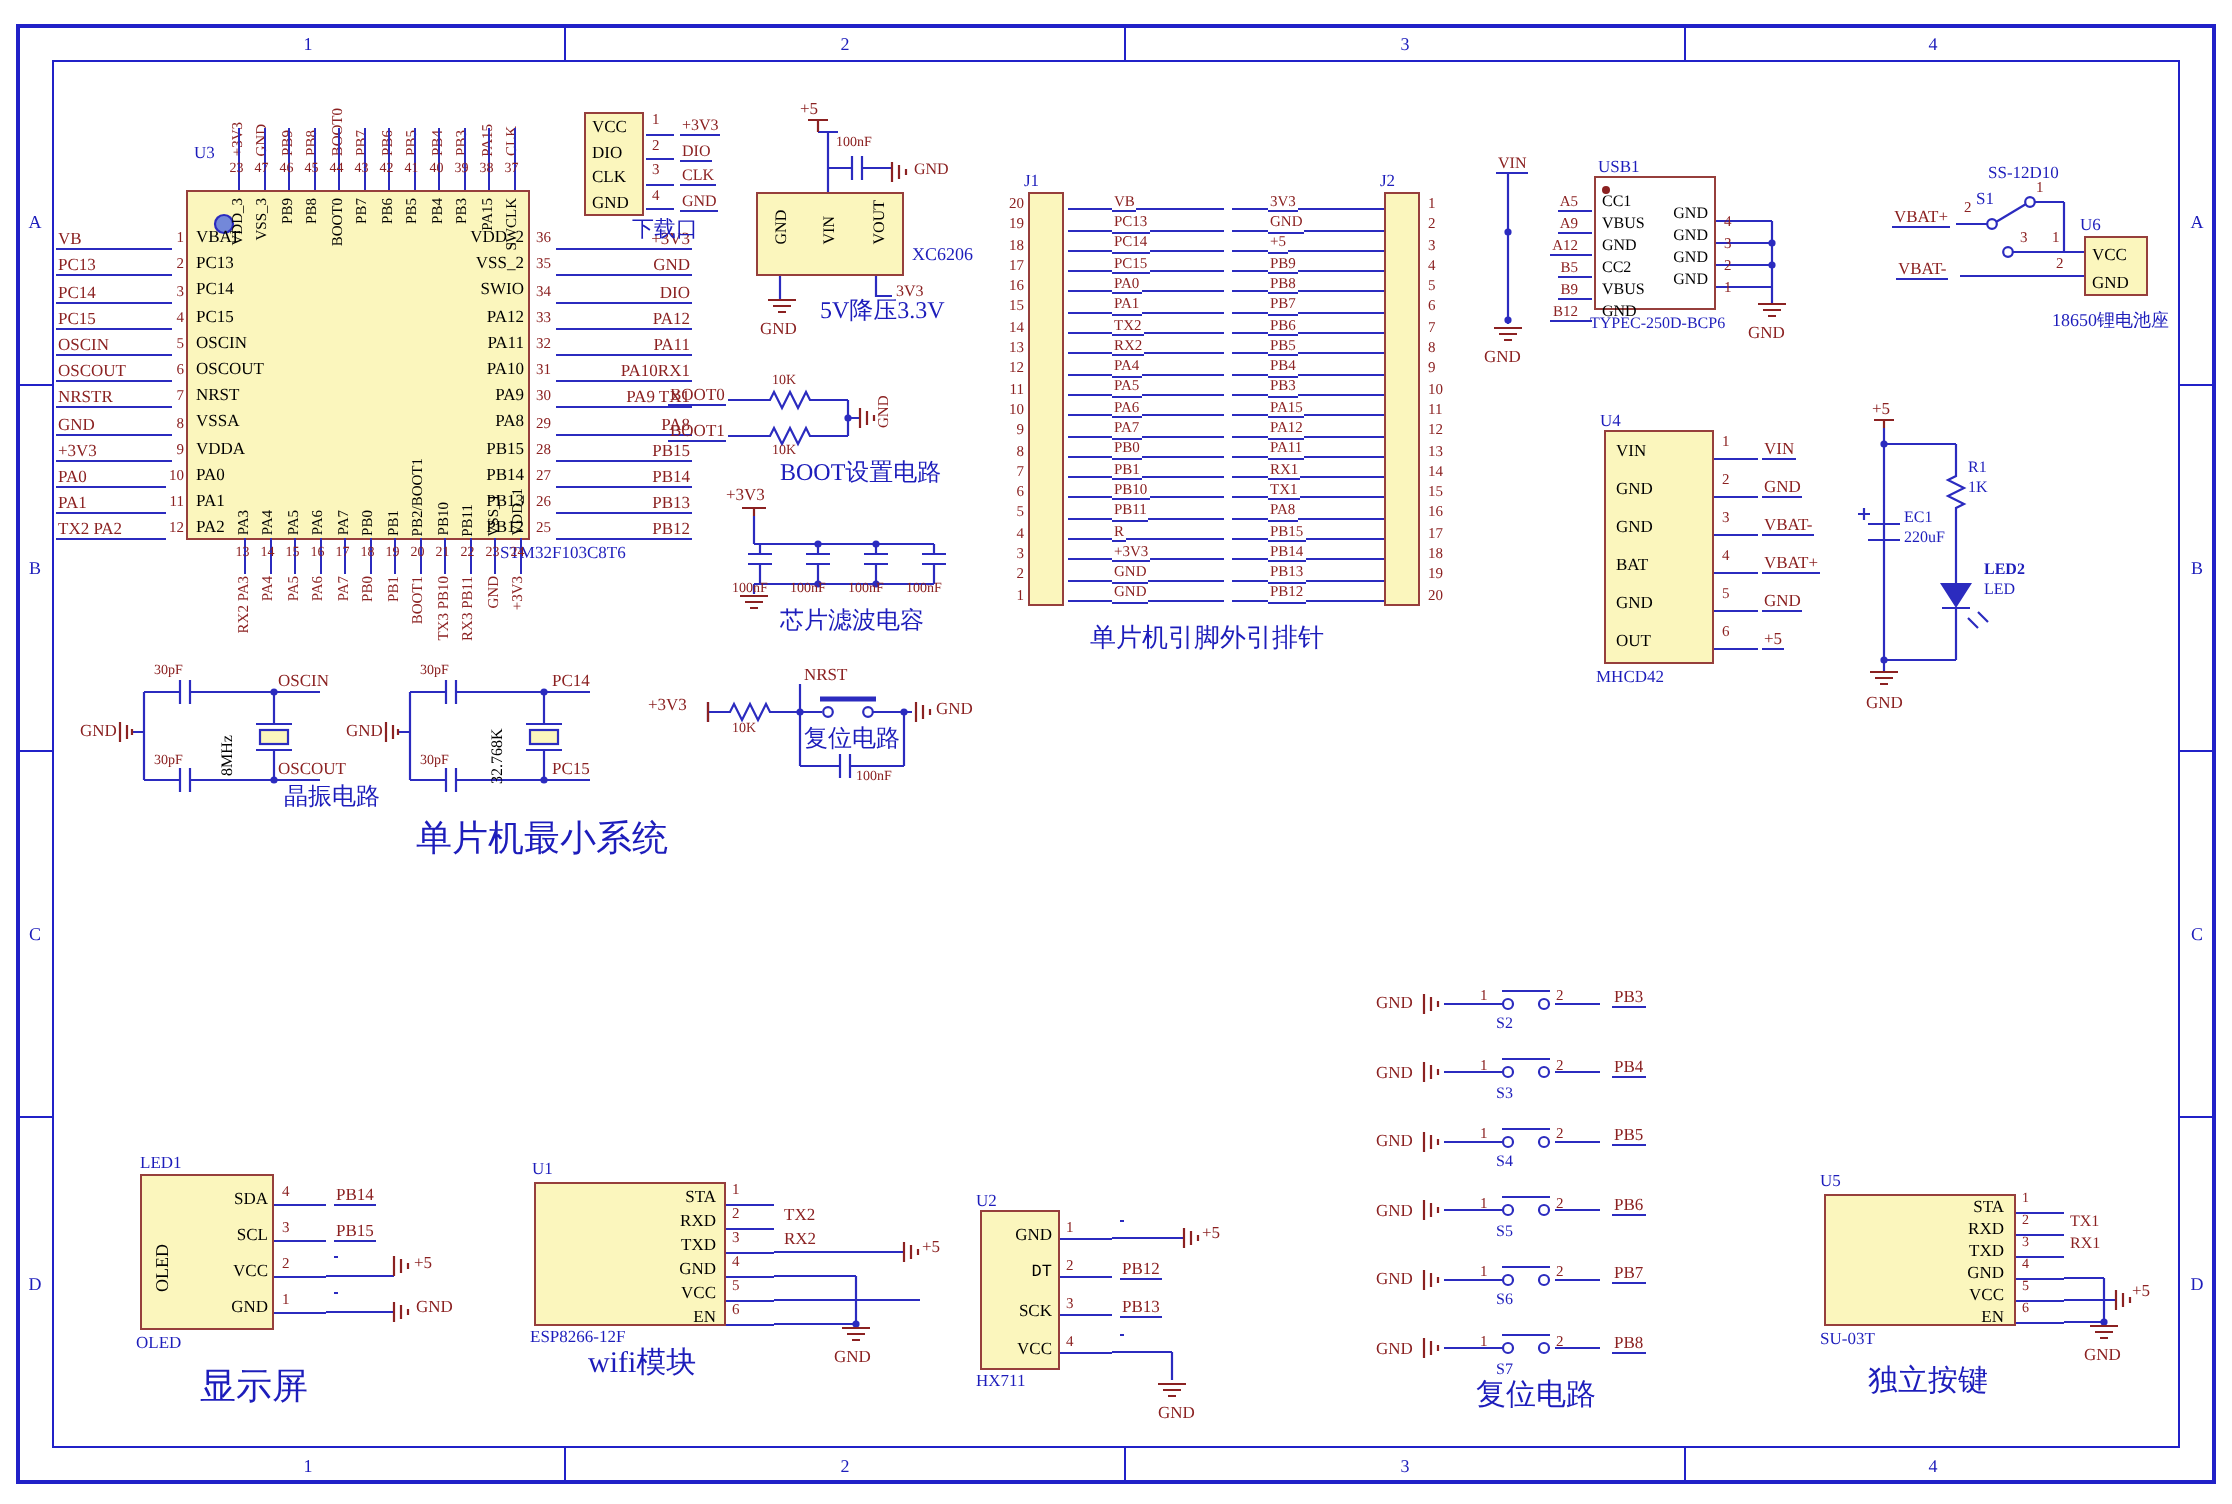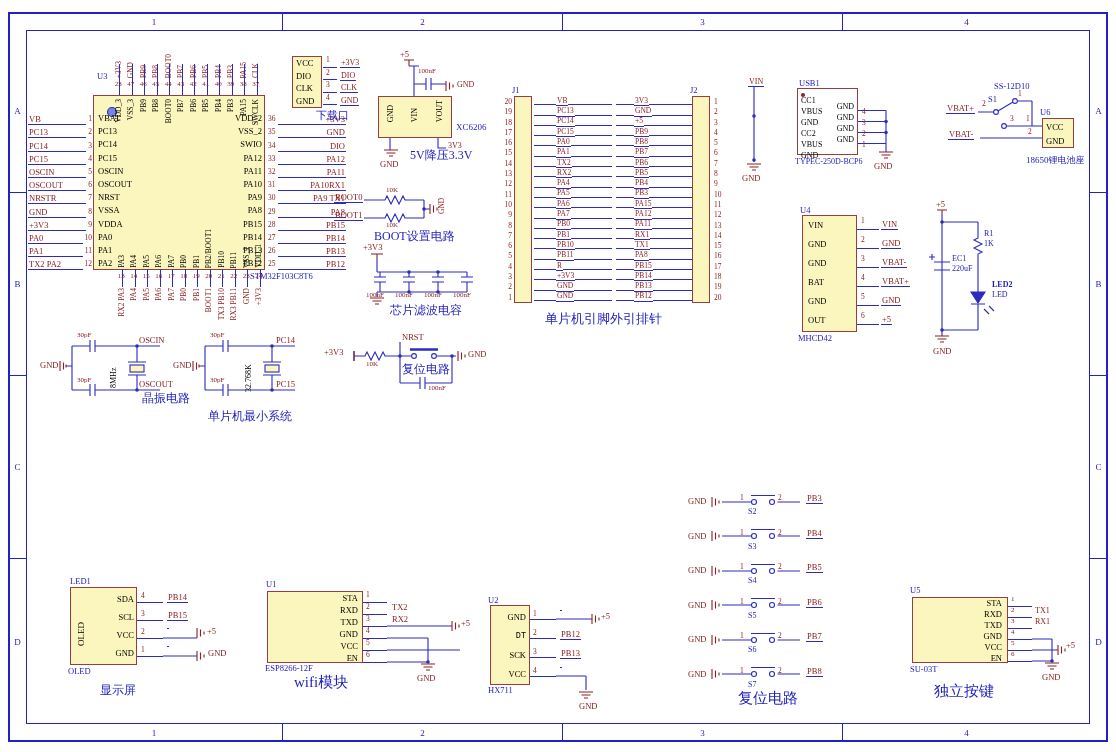--- a/index.html
+++ b/index.html
@@ -10,21 +10,21 @@
 body{background:#fff;font-family:"Liberation Serif",serif;}
 .sheet{position:relative;width:1116px;height:752px;background:#fff;overflow:hidden;}
 .t{position:absolute;white-space:nowrap;line-height:1.05;}
 .net{color:var(--net);}
 .bl{color:var(--blue);}
 .bk{color:#000;}
 .u{border-bottom:1px solid var(--wire);padding:0 1px;}
 .vt{writing-mode:vertical-rl;transform:rotate(180deg);}
 .f7{font-size:7px;}.f75{font-size:7.5px;}.f8{font-size:8px;}.f85{font-size:8.5px;}
 .f9{font-size:9px;}.f11{font-size:11px;}.f12{font-size:12px;}.f13{font-size:13px;}
-.f14{font-size:12px;}.f15{font-size:15px;}
+.f14{font-size:18px;}.f15{font-size:15px;}
 .body{position:absolute;background:var(--body);border:1.2px solid var(--bb);z-index:1;}
 .bodyw{position:absolute;background:#fff;border:1.2px solid var(--bb);z-index:1;}
 .wires{position:absolute;left:0;top:0;z-index:2;pointer-events:none;}
 .txt{z-index:3;}
 
 
 .ob{position:absolute;left:8px;top:12px;width:1100px;height:730px;border:2px solid var(--border);z-index:4;}
 .ib{position:absolute;left:26px;top:30px;width:1064px;height:694px;border:1px solid var(--border);z-index:4;}
 .zrow{position:absolute;display:flex;z-index:4;color:var(--blue);font-size:9px;font-family:"Liberation Serif",serif;}
 .zrow.top{left:26px;top:13px;width:1064px;height:17px;}
@@ -689,21 +689,21 @@
   <span class="t net f8 txt" style="left:448px;top:142px;">3V3</span>
   <span class="t net f85 txt" style="left:380px;top:160px;">GND</span>
   <span class="t bl f9 txt" style="left:456px;top:123px;">XC6206</span>
   <span class="t bl f12 txt" style="left:410px;top:149px;">5V降压3.3V</span>
 
   <span class="t net f85 u txt" style="left:334px;top:193px;">BOOT0</span>
   <span class="t net f85 u txt" style="left:334px;top:211px;">BOOT1</span>
   <span class="t net f7 txt" style="left:386px;top:187px;">10K</span>
   <span class="t net f7 txt" style="left:386px;top:222px;">10K</span>
   <span class="t net f75 vt txt" style="left:438px;top:192px;height:22px;">GND</span>
-  <span class="t bl f12 txt" style="left:374px;top:230px;">BOOT设置电路</span>
+  <span class="t bl f12 txt" style="left:390px;top:230px;">BOOT设置电路</span>
 
   <span class="t net f85 txt" style="left:363px;top:243px;">+3V3</span>
   <div class="pcol" style="left:366px;top:283px;display:flex;">
     <div style="width:29px;"><span class="f7 net">100nF</span></div>
       <div style="width:29px;"><span class="f7 net">100nF</span></div>
       <div style="width:29px;"><span class="f7 net">100nF</span></div>
       <div style="width:29px;"><span class="f7 net">100nF</span></div>
   </div>
   <span class="t bl f12 txt" style="left:390px;top:304px;">芯片滤波电容</span>
 
@@ -896,20 +896,46 @@
       <div><span>16</span></div>
       <div><span>17</span></div>
       <div><span>18</span></div>
       <div><span>19</span></div>
       <div><span>20</span></div>
   </div>
   <span class="t bl f13 txt" style="left:545px;top:312px;">单片机引脚外引排针</span>
 
   <span class="t bl f85 txt" style="left:799px;top:79px;">USB1</span>
   <span class="t net f8 u txt" style="left:748px;top:78px;">VIN</span>
+  <div class="pcol" style="left:742px;top:95px;width:54px;">
+    <div class="urow">
+        <i>A5</i>
+        <span class="w"></span>
+      </div>
+      <div class="urow">
+        <i>A9</i>
+        <span class="w"></span>
+      </div>
+      <div class="urow">
+        <i>A12</i>
+        <span class="w"></span>
+      </div>
+      <div class="urow">
+        <i>B5</i>
+        <span class="w"></span>
+      </div>
+      <div class="urow">
+        <i>B9</i>
+        <span class="w"></span>
+      </div>
+      <div class="urow">
+        <i>B12</i>
+        <span class="w"></span>
+      </div>
+  </div>
   <div class="names unames" style="left:801px;top:95px;">
     <div><span>CC1</span></div>
       <div><span>VBUS</span></div>
       <div><span>GND</span></div>
       <div><span>CC2</span></div>
       <div><span>VBUS</span></div>
       <div><span>GND</span></div>
   </div>
   <div class="names unames" style="left:818px;top:101px;width:36px;text-align:right;">
     <div><span>GND</span></div>

